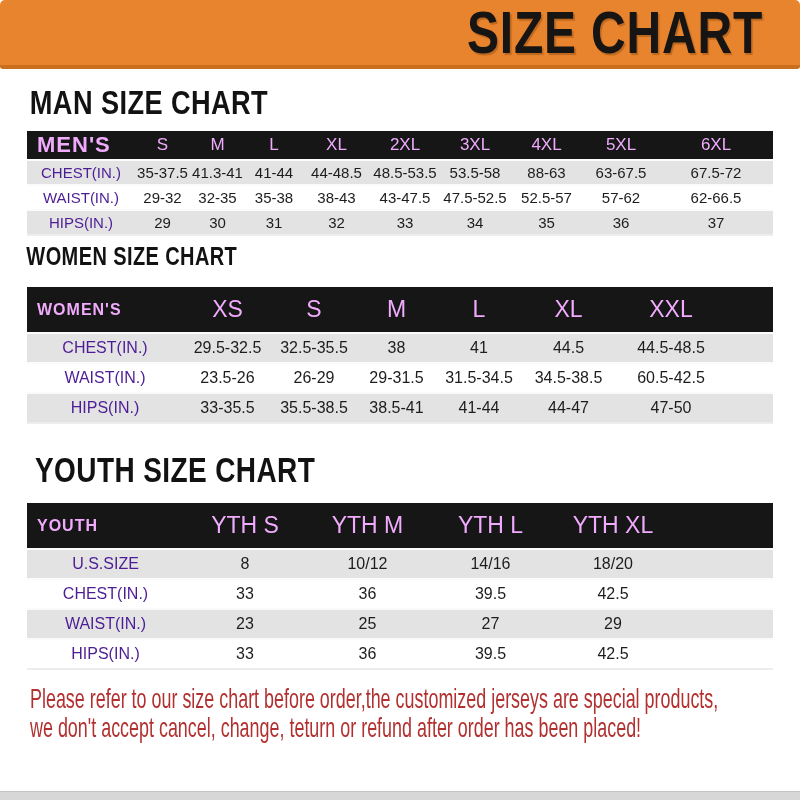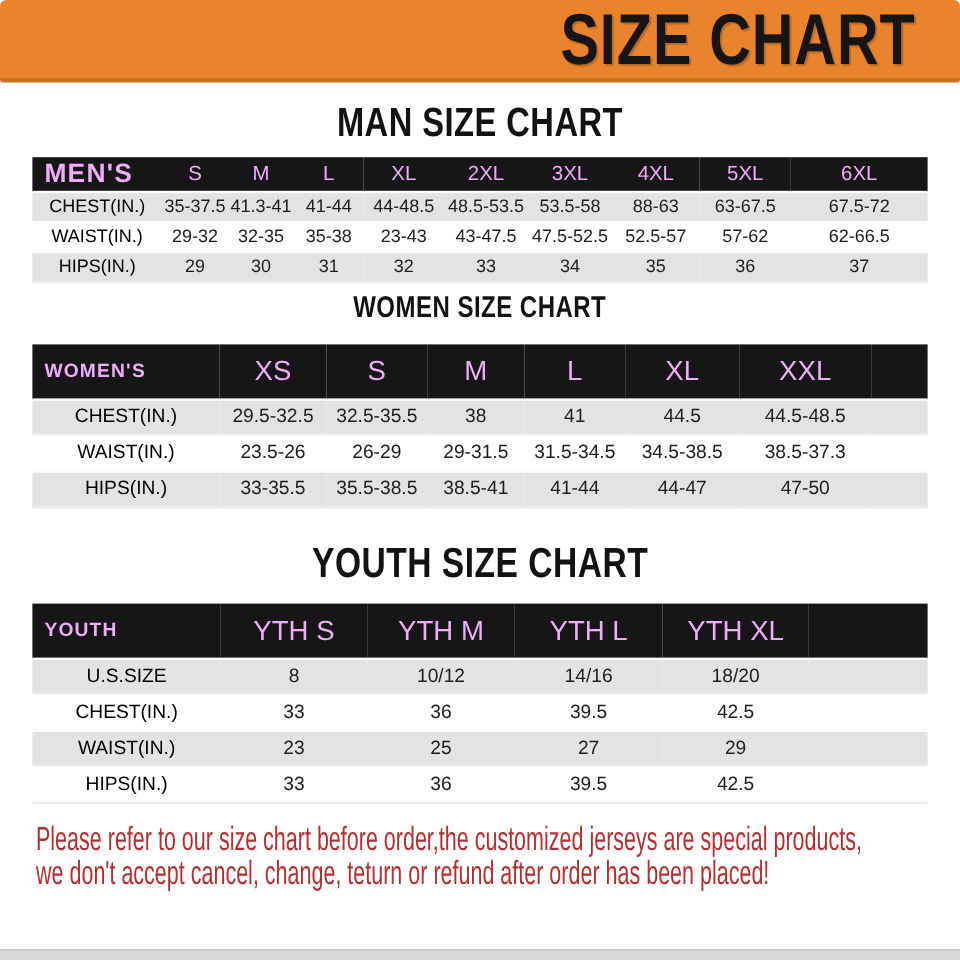--- a/index.html
+++ b/index.html
@@ -26,21 +26,21 @@
     color: #171513;
     line-height: 1;
     letter-spacing: 1px;
     transform: scaleX(0.8);
     text-shadow: 2px 2px 1px rgba(90,40,0,0.3);
     white-space: nowrap;
   }
 
   
   .section-heading {
-    text-align: center;
+    text-align: left;
     font-weight: bold;
     color: #121212;
     line-height: 1;
   }
   .section-heading .condensed {
     display: inline-block;
     transform: scaleX(0.8);
     letter-spacing: 0.5px;
     white-space: nowrap;
   }
@@ -67,21 +67,21 @@
     font-weight: bold;
   }
   tbody tr { border-top: 2px solid #FBFBFB; }
   tbody tr.gray  { background: #E3E3E3; }
   tbody tr.white { background: #FFFFFF; }
   tbody th, tbody td {
     text-align: center;
     font-weight: normal;
     color: #1D1D1D;
   }
-  tbody th.row-label { color: #000000; }
+  tbody th.row-label { color: #4c1d95; }
   table { border-bottom: 2px solid #EDEDED; }
 
   
   .men-table thead th { height: 29px; font-size: 17px; }
   .men-table th.corner { font-size: 22px; letter-spacing: 1px; }
   .men-table tbody tr { height: 25px; }
   .men-table tbody th, .men-table tbody td { font-size: 15px; }
 
   
   .big-head thead th { height: 46px; font-size: 23px; }
@@ -160,21 +160,21 @@
       <td>53.5-58</td>
       <td>88-63</td>
       <td>63-67.5</td>
       <td>67.5-72</td>
     </tr>
     <tr class="white">
       <th class="row-label">WAIST(IN.)</th>
       <td>29-32</td>
       <td>32-35</td>
       <td>35-38</td>
-      <td>23-43</td>
+      <td>38-43</td>
       <td>43-47.5</td>
       <td>47.5-52.5</td>
       <td>52.5-57</td>
       <td>57-62</td>
       <td>62-66.5</td>
     </tr>
     <tr class="gray">
       <th class="row-label">HIPS(IN.)</th>
       <td>29</td>
       <td>30</td>
@@ -227,21 +227,21 @@
       <td>44.5-48.5</td>
       <td></td>
     </tr>
     <tr class="white">
       <th class="row-label">WAIST(IN.)</th>
       <td>23.5-26</td>
       <td>26-29</td>
       <td>29-31.5</td>
       <td>31.5-34.5</td>
       <td>34.5-38.5</td>
-      <td>38.5-37.3</td>
+      <td>60.5-42.5</td>
       <td></td>
     </tr>
     <tr class="gray">
       <th class="row-label">HIPS(IN.)</th>
       <td>33-35.5</td>
       <td>35.5-38.5</td>
       <td>38.5-41</td>
       <td>41-44</td>
       <td>44-47</td>
       <td>47-50</td>

